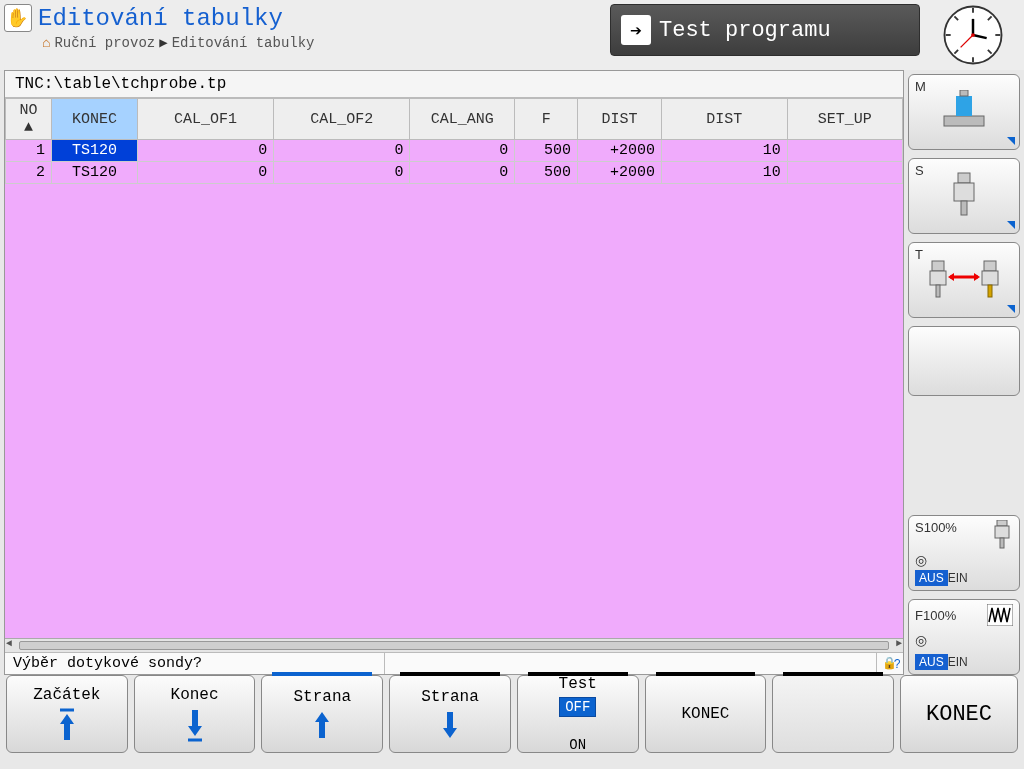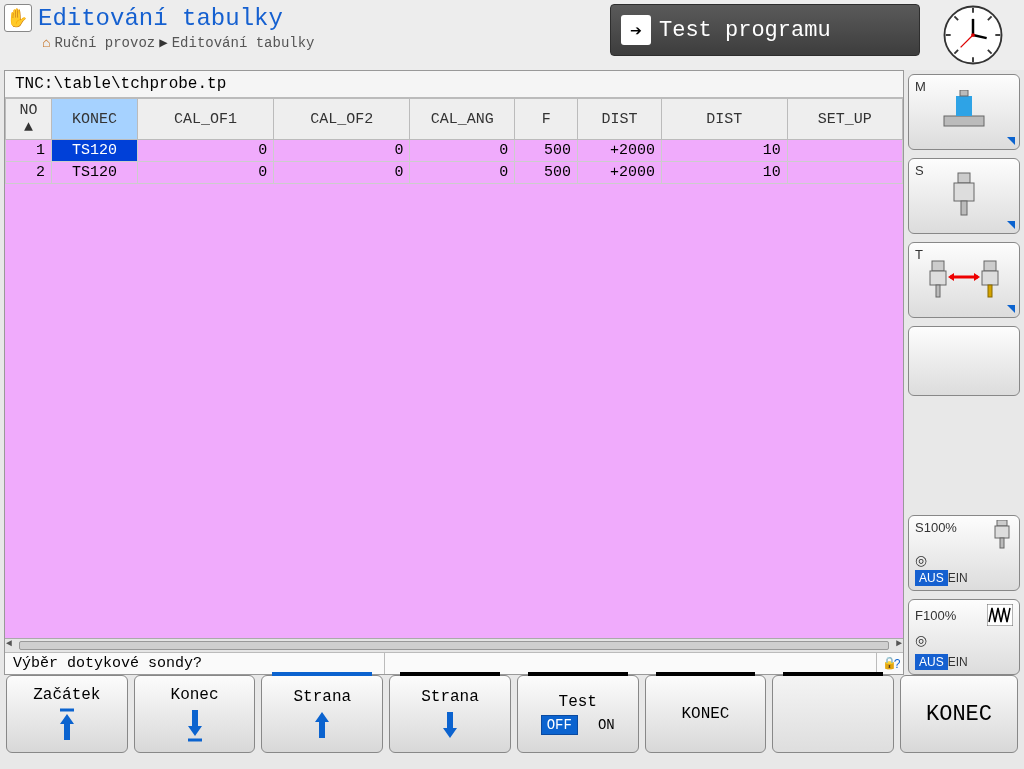--- a/index.html
+++ b/index.html
@@ -288,21 +288,21 @@
     top: -4px;
     left: 10px; right: 10px;
     height: 4px;
   }
   .sk .ind.black { background:#000; }
   .sk .ind.blue { background:#0b63cf; }
   .sk-arrow {
     width: 18px;
   }
   .sk .toggle-row{
-    display:flex; gap:20px; font-size:14px; align-items:center;
+    display:flex; gap:20px; font-size:14px; align-items:center;flex-direction:column;
   }
   .sk .off-chip{
     background:#0b63cf; color:#fff; padding:1px 5px; border:1px solid #0a4aa0;
   }
   .sk.konec-big{
     font-size:22px;
     flex: 0 0 118px;
   }
   .sk.empty{ background: linear-gradient(#f4f4f4,#dedede); }
 

